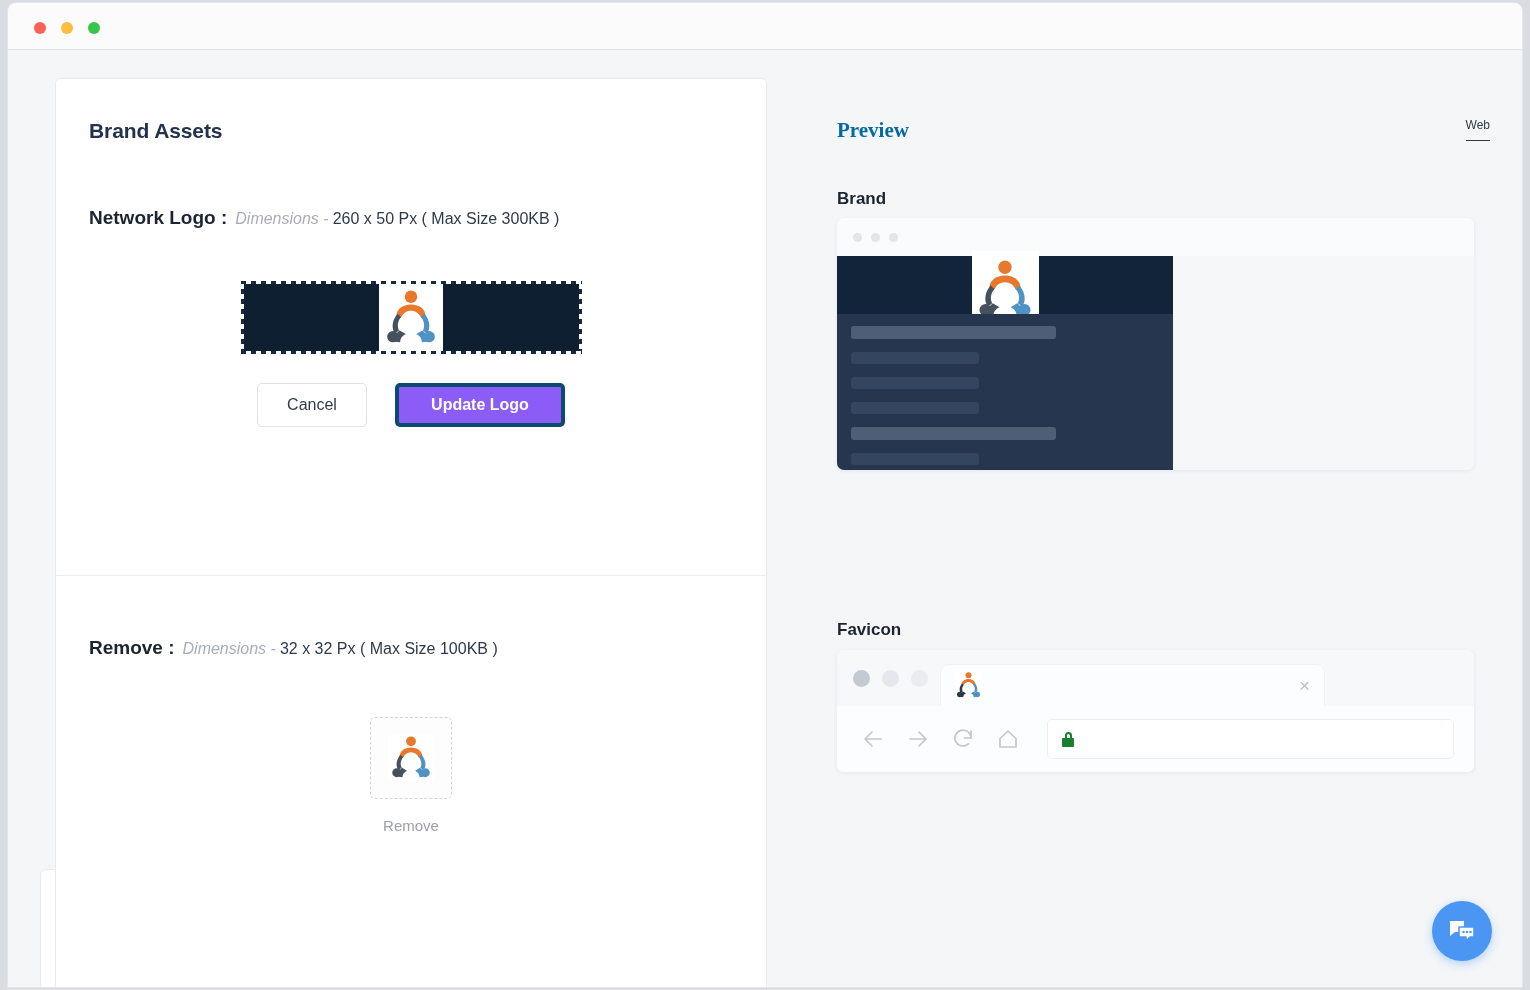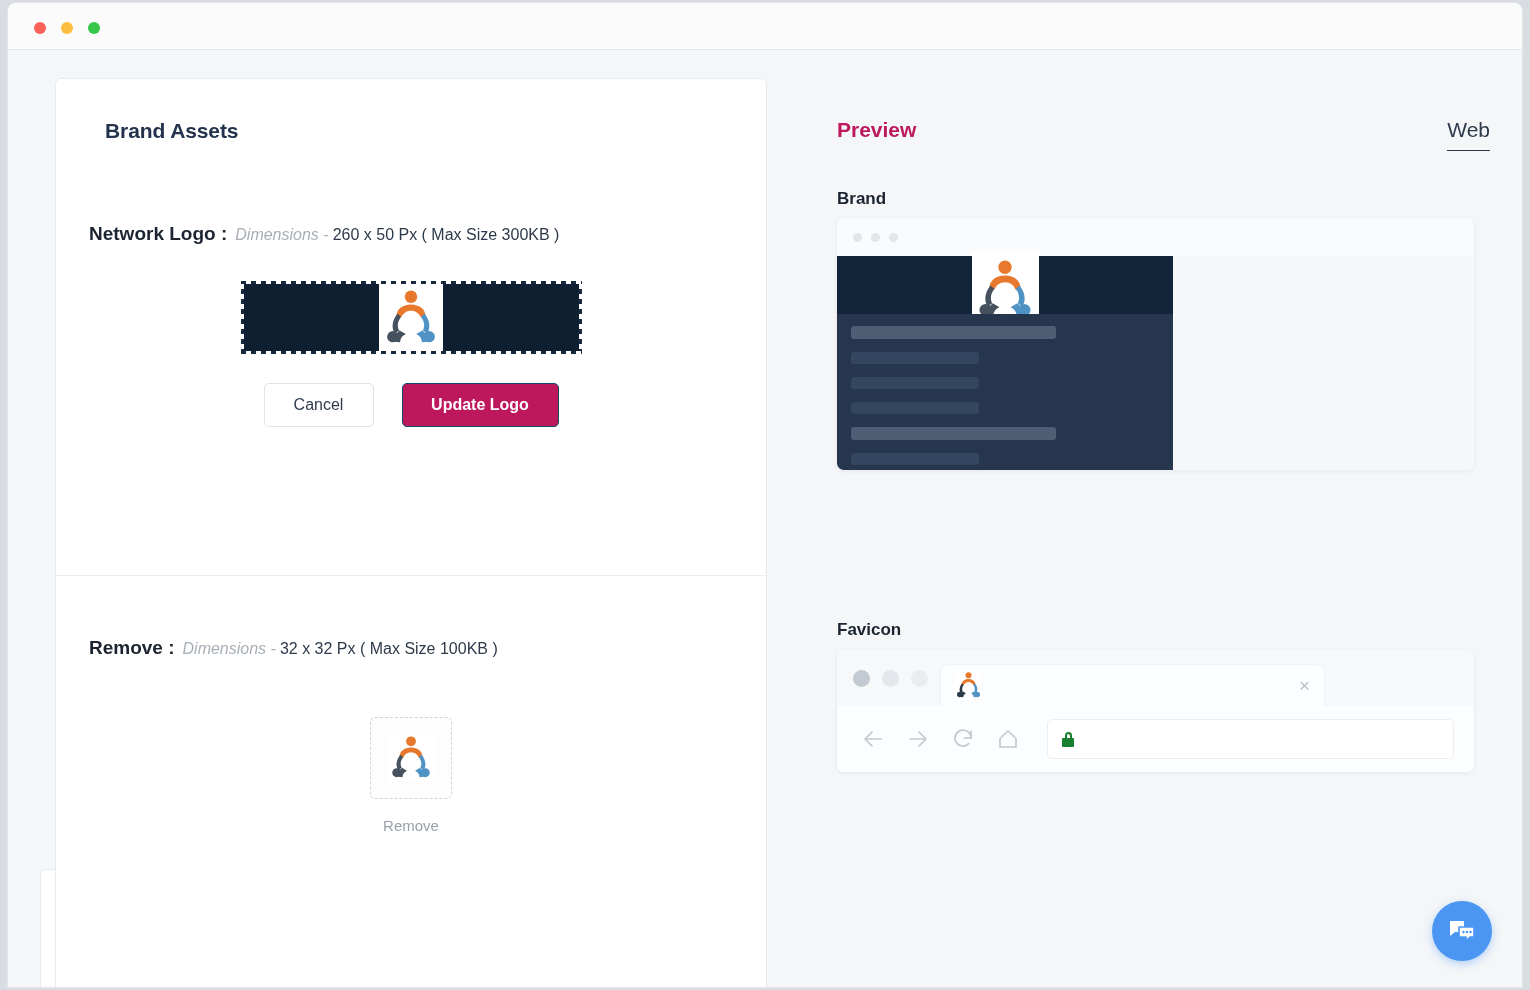--- a/index.html
+++ b/index.html
@@ -78,21 +78,21 @@
     border-radius: 6px;
   }
 
   .section-title {
     position: absolute;
     font-size: 21px;
     font-weight: bold;
     color: #23334d;
     letter-spacing: -0.1px;
   }
-  .brand-assets-title { left: 49px; top: 40px; }
+  .brand-assets-title { left: 33px; top: 40px; }
 
   .field-label-row {
     position: absolute;
     left: 33px;
     display: flex;
     align-items: baseline;
     gap: 8px;
     white-space: nowrap;
   }
   .field-label-row .strong {
@@ -104,21 +104,21 @@
     font-size: 16px;
     color: #a8aeb6;
     font-style: italic;
   }
   .field-label-row .meta {
     font-size: 16px;
     color: #2e3a4b;
     margin-left: -4px;
   }
 
-  .logo-label-row   { top: 144px; justify-content: flex-end; }
+  .logo-label-row   { top: 128px; justify-content: flex-end; }
   .favicon-label-row{ top: 558px; }
 
   
   .logo-editor {
     position: absolute;
     left: 0; top: 205px;
     width: 710px;
     display: flex;
     flex-direction: column;
     align-items: center;
@@ -174,23 +174,23 @@
     align-items: center;
     justify-content: center;
   }
   .btn-cancel {
     width: 110px; height: 44px;
     background: #ffffff;
     border: 1px solid #dfe3e8;
     color: #2f3b4c;
   }
   .btn-primary {
-    width: 157px; height: 44px;
-    background: #be185d;
-    border: 1px solid #0c4a6e;
+    width: 170px; height: 44px;
+    background: #8b5cf6;
+    border: 4px solid #0c4a6e;
     color: #ffffff;
     font-weight: bold;
   }
 
   .divider {
     position: absolute;
     left: 0; top: 496px;
     width: 100%;
     height: 1px;
     background: #eaedf1;
@@ -238,24 +238,24 @@
   }
   .preview-head {
     position: absolute;
     left: 47px; top: 40px;
     width: 653px;
     display: flex;
     align-items: flex-start;
     justify-content: space-between;
   }
   .preview-title {
-    font-size: 21px; font-weight: bold; color: #be185d;
+    font-size: 21px; font-weight: bold; color: #0369a1; font-family: Liberation Serif, serif;
   }
   .web-link {
-    font-size: 21px;
+    font-size: 12px;
     color: #2e3a4b;
     border-bottom: 1px solid #2e3a4b;
     padding-bottom: 8px;
     cursor: pointer;
   }
   .sub-head {
     position: absolute;
     left: 47px;
     font-size: 17px;
     font-weight: bold;

